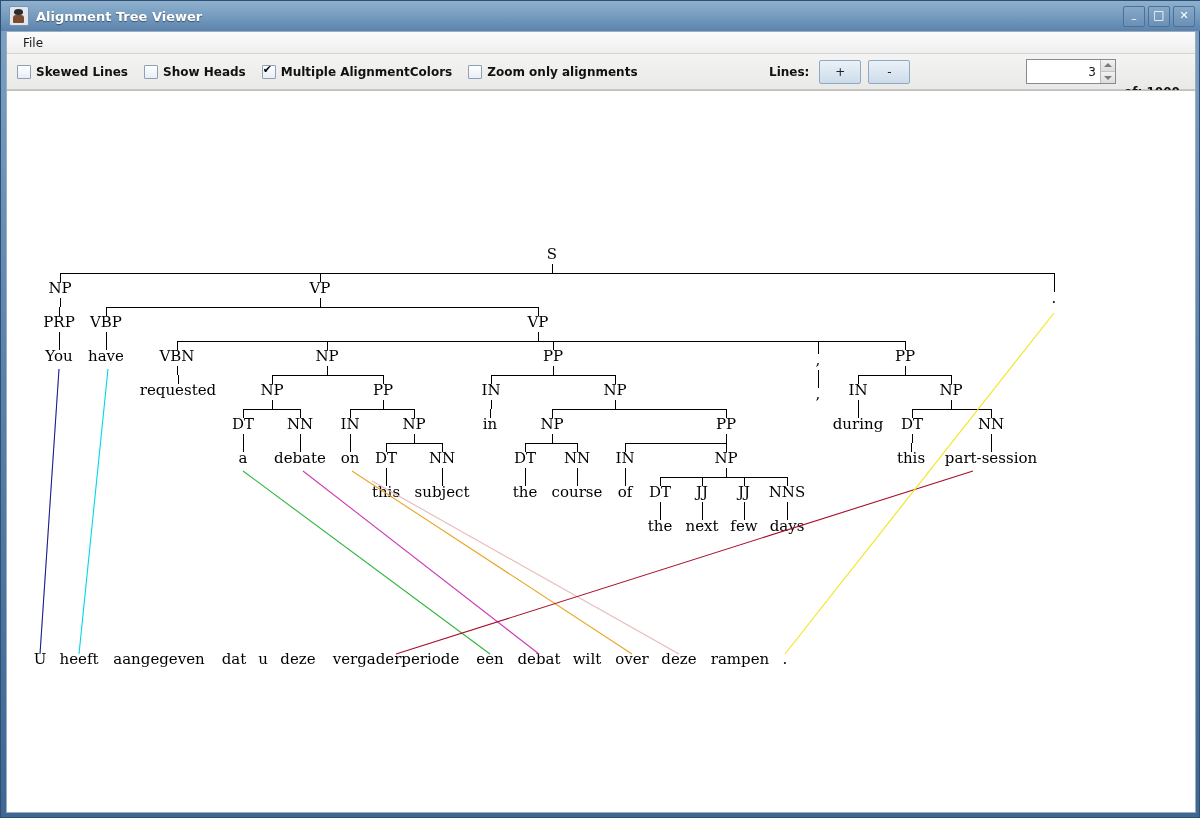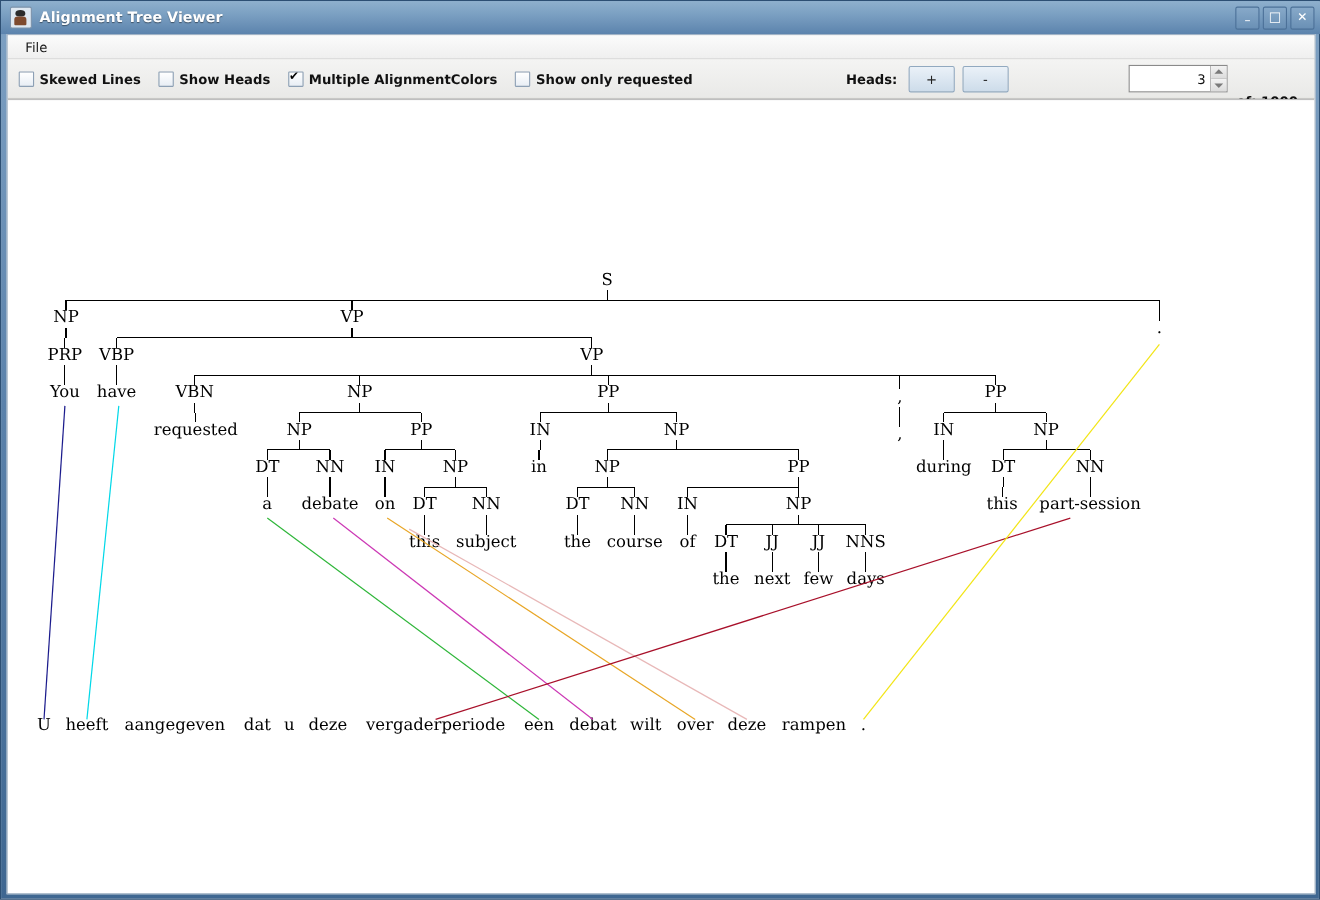--- a/index.html
+++ b/index.html
@@ -335,25 +335,25 @@
         <span class="cblabel">Show Heads</span>
       </div>
 
       <div class="cbwrap">
         <span class="cbox checked"></span>
         <span class="cblabel">Multiple AlignmentColors</span>
       </div>
 
       <div class="cbwrap">
         <span class="cbox"></span>
-        <span class="cblabel">Show only requested</span>
+        <span class="cblabel">Zoom only alignments</span>
       </div>
 
       <div id="zoomgroup">
-        <span id="zoom-label">Heads:</span>
+        <span id="zoom-label">Lines:</span>
         <div class="zbtn">+</div>
         <div class="zbtn">-</div>
       </div>
 
       <div id="spingroup">
         <div id="spinner">
           <span id="spin-value">3</span>
           <span id="spin-arrows">
             <span class="spin-arrow up"></span>
             <span class="spin-arrow down"></span>

